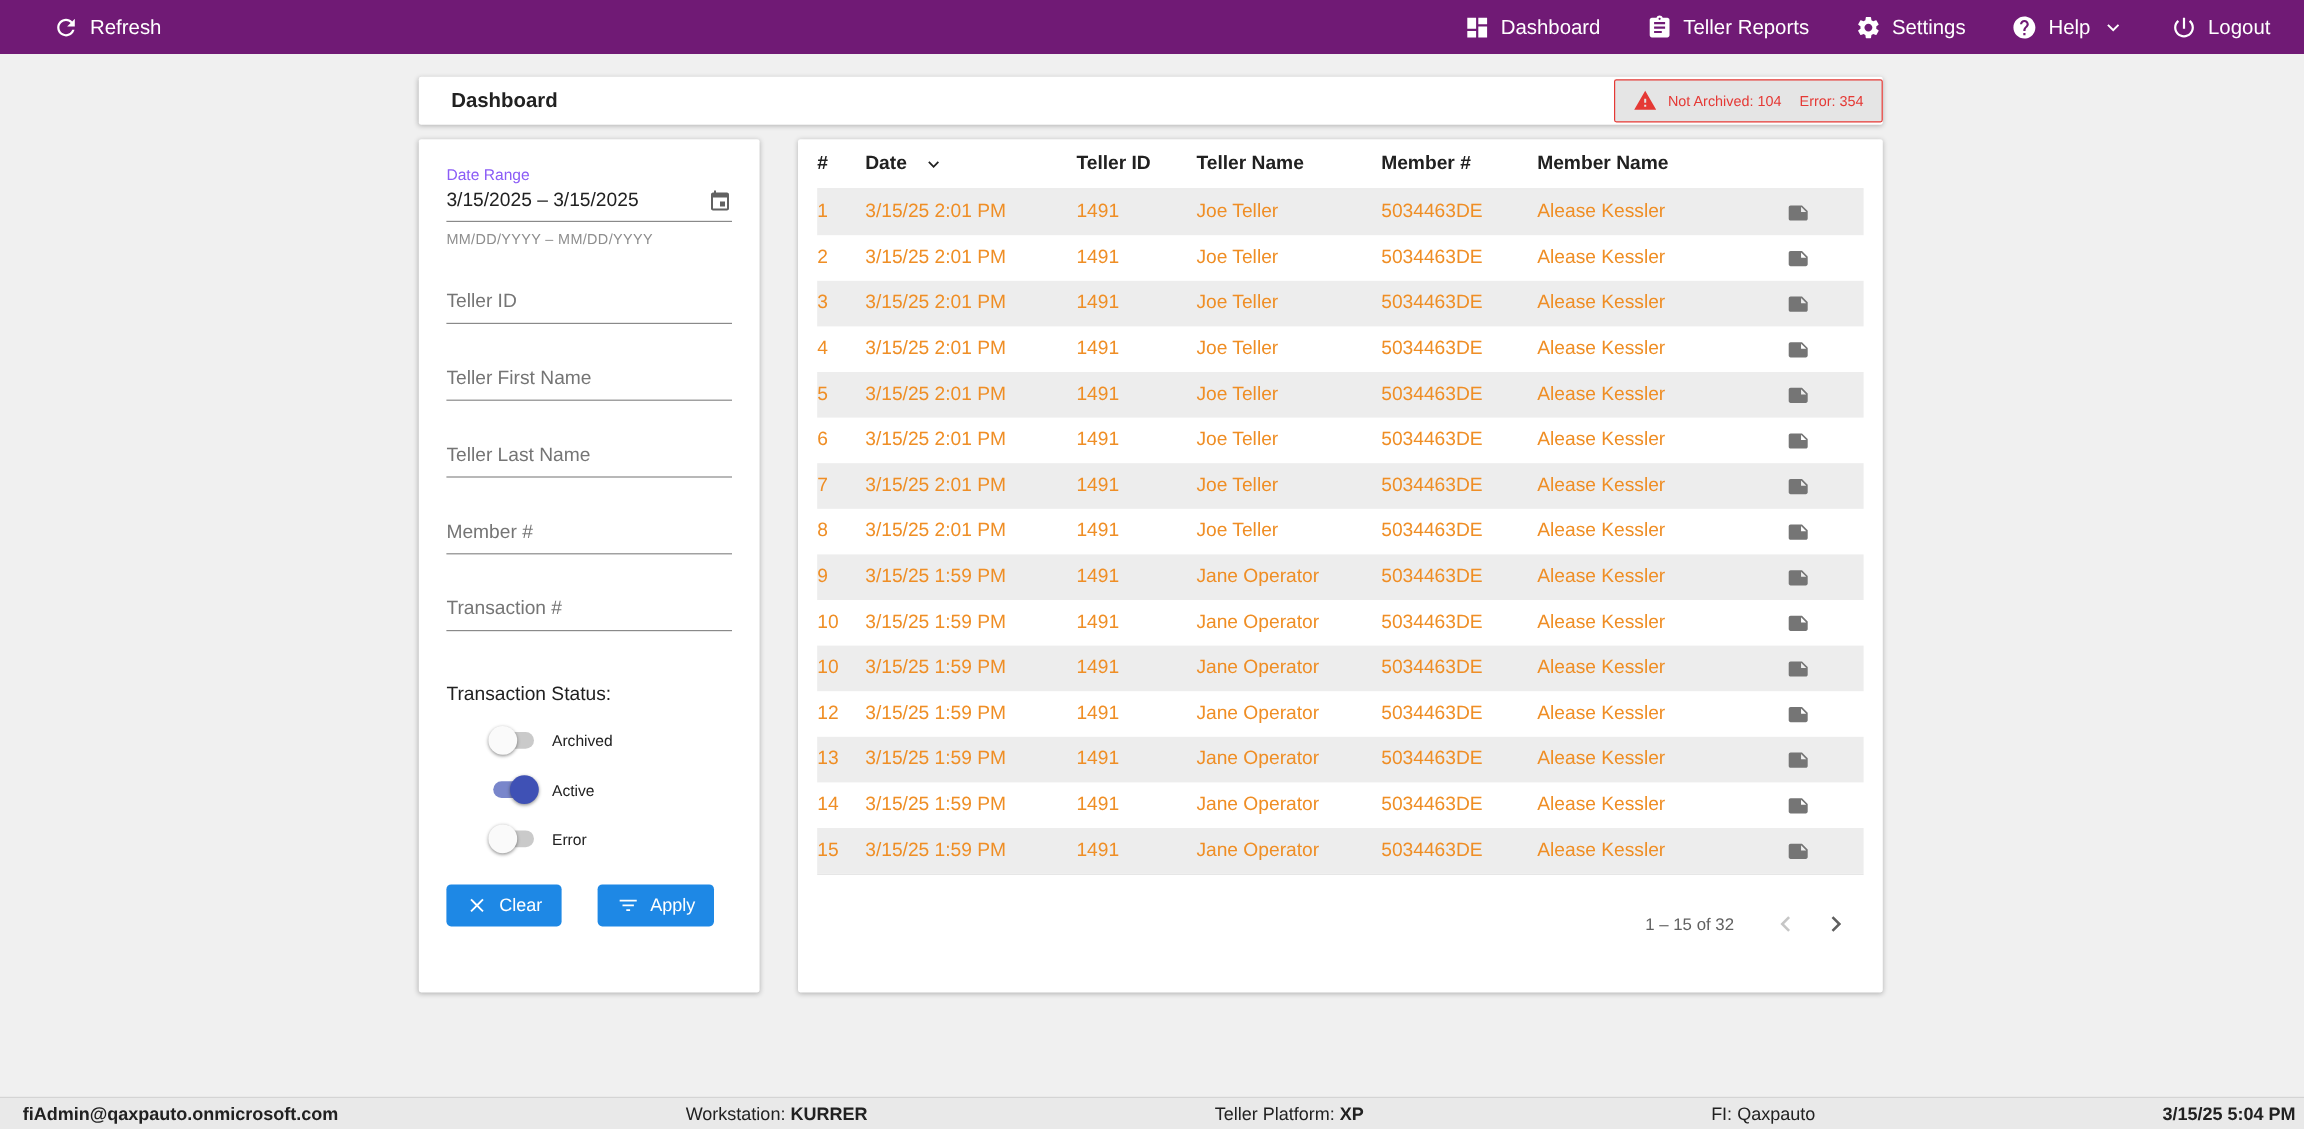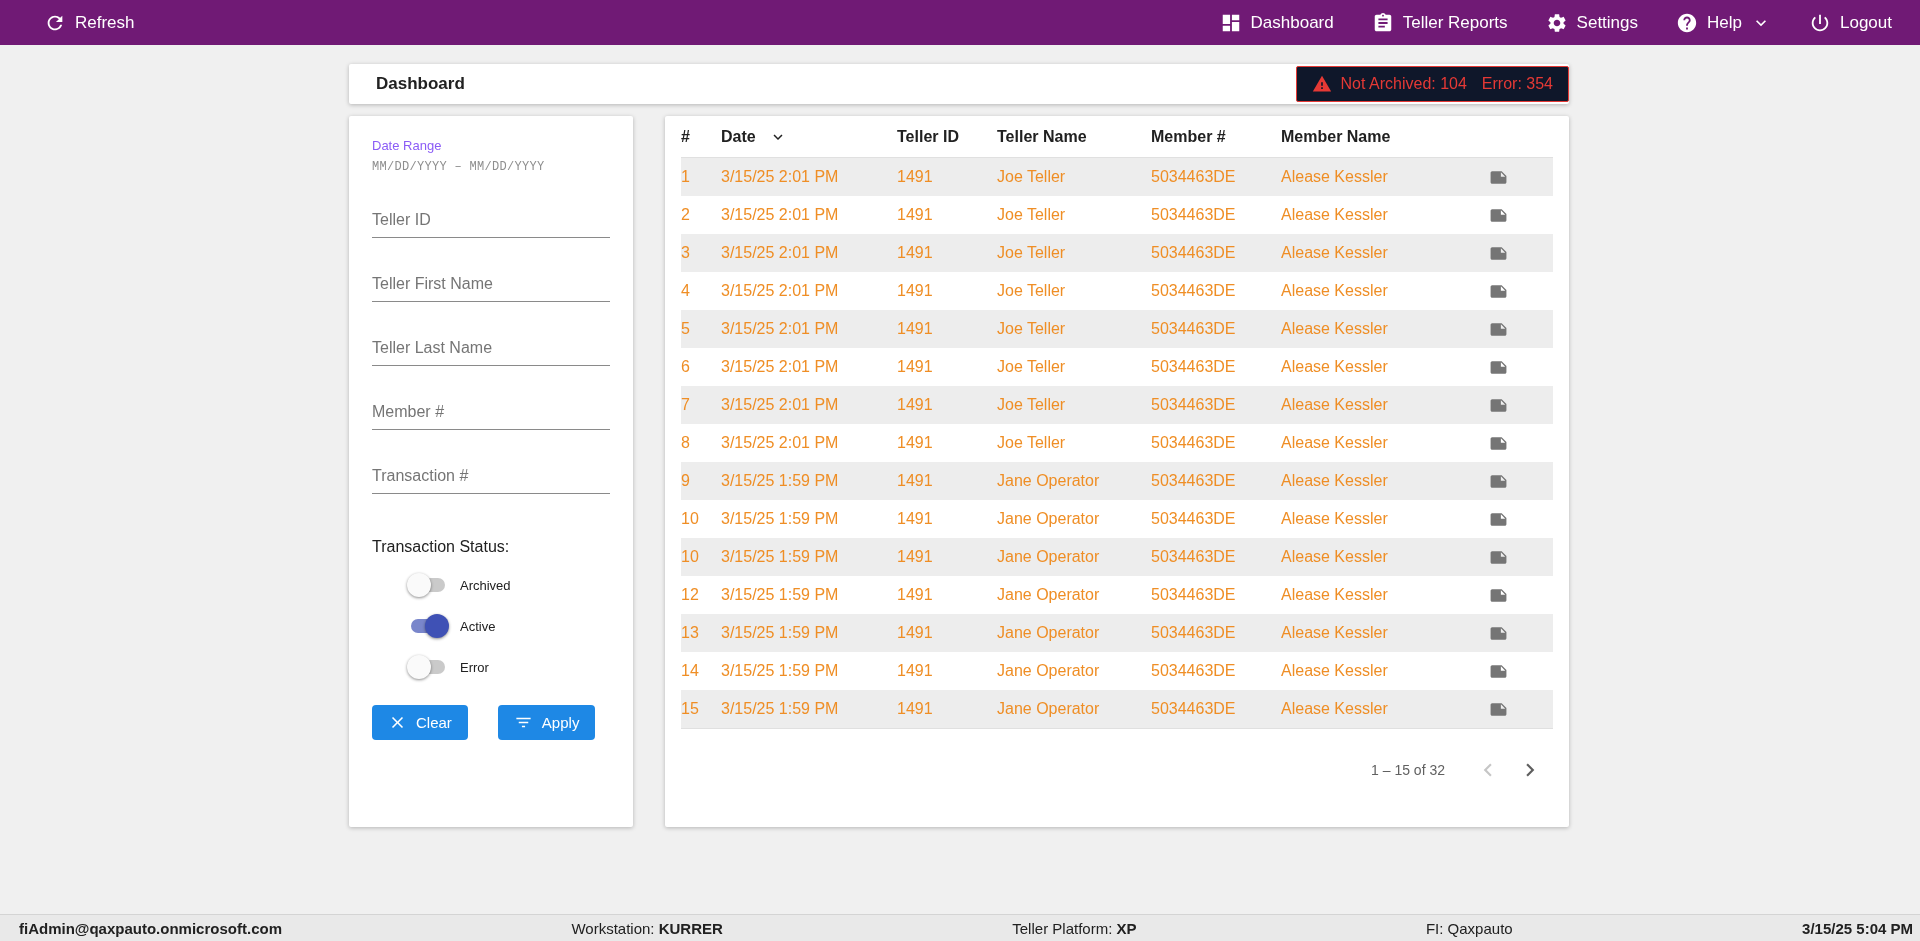--- a/index.html
+++ b/index.html
@@ -31,42 +31,42 @@
 
   .header-card {
     height: 40px; background: #fff; border-radius: 2px;
     box-shadow: 0 1px 4px rgba(0,0,0,.25);
     display: flex; align-items: center; padding-left: 27px; position: relative;
   }
   .page-title { font-weight: bold; font-size: 17px; }
   .alert-badge {
     position: absolute; right: 0; top: 50%; transform: translateY(-50%);
     height: 36px; display: flex; align-items: center; gap: 9px;
-    border: 1px solid #e53935; background: #0f172a; color: #e53935;
-    padding: 0 15px; font-size: 16px; border-radius: 2px;
+    border: 1px solid #e53935; background: #e5e5e5; color: #e53935;
+    padding: 0 15px; font-size: 12px; border-radius: 2px;
   }
   .alert-badge svg { width: 20px; height: 20px; fill: #e53935; }
   .alert-badge .gap2 { margin-left: 6px; }
 
   .panels { display: flex; gap: 32px; margin-top: 12px; align-items: flex-start; }
 
   
   .filter-card {
     width: 284px; height: 711px; background: #fff; border-radius: 2px;
     box-shadow: 0 1px 4px rgba(0,0,0,.25); padding: 22px 23px;
   }
   .field-label { font-size: 13px; color: #8b5cf6; }
   .date-row { display: flex; align-items: center; border-bottom: 1px solid #8a8a8a; padding: 5px 0 6px; }
   .date-row input {
     border: none; outline: none; flex: 1; font-size: 16px;
     font-family: inherit; color: #212121; background: transparent;
   }
   .cal-btn { background: none; border: none; cursor: pointer; padding: 0; }
   .cal-btn svg { width: 20px; height: 20px; fill: #616161; }
-  .helper { font-size: 12px; color: #8e8e8e; margin-top: 7px; letter-spacing: .3px; font-family: Liberation Mono, monospace; }
+  .helper { font-size: 12px; color: #8e8e8e; margin-top: 7px; letter-spacing: .3px; }
 
   .text-field { margin-top: 37px; border-bottom: 1px solid #8a8a8a; padding-bottom: 8px; }
   .text-field input {
     border: none; outline: none; width: 100%; font-size: 16px;
     font-family: inherit; color: #212121; background: transparent;
   }
   .text-field input::placeholder { color: #757575; opacity: 1; }
 
   .status-label { margin-top: 44px; font-size: 16px; }
   .toggle-row { display: flex; align-items: center; gap: 11px; margin: 17px 0 0 35px; }
@@ -204,20 +204,30 @@
       </span>
       <span>Not Archived: 104</span>
       <span class="gap2">Error: 354</span>
     </div>
   </div>
 
   <div class="panels">
 
     <aside class="filter-card">
       <div class="field-label">Date Range</div>
+      <div class="date-row">
+        <input type="text" value="3/15/2025 – 3/15/2025" style="">
+        <button class="cal-btn">
+          <span>
+            <svg viewBox="0 0 24 24">
+                <path d="M17 12h-5v5h5v-5zM16 1v2H8V1H6v2H5c-1.11 0-1.99.9-1.99 2L3 19c0 1.1.89 2 2 2h14c1.1 0 2-.9 2-2V5c0-1.1-.9-2-2-2h-1V3h-2zm3 18H5V8h14v11z"></path>
+              </svg>
+          </span>
+        </button>
+      </div>
       <div class="helper">MM/DD/YYYY – MM/DD/YYYY</div>
 
       <div class="text-field">
         <input type="text" placeholder="Teller ID" style="">
       </div>
       <div class="text-field">
         <input type="text" placeholder="Teller First Name" style="">
       </div>
       <div class="text-field">
         <input type="text" placeholder="Teller Last Name" style="">

